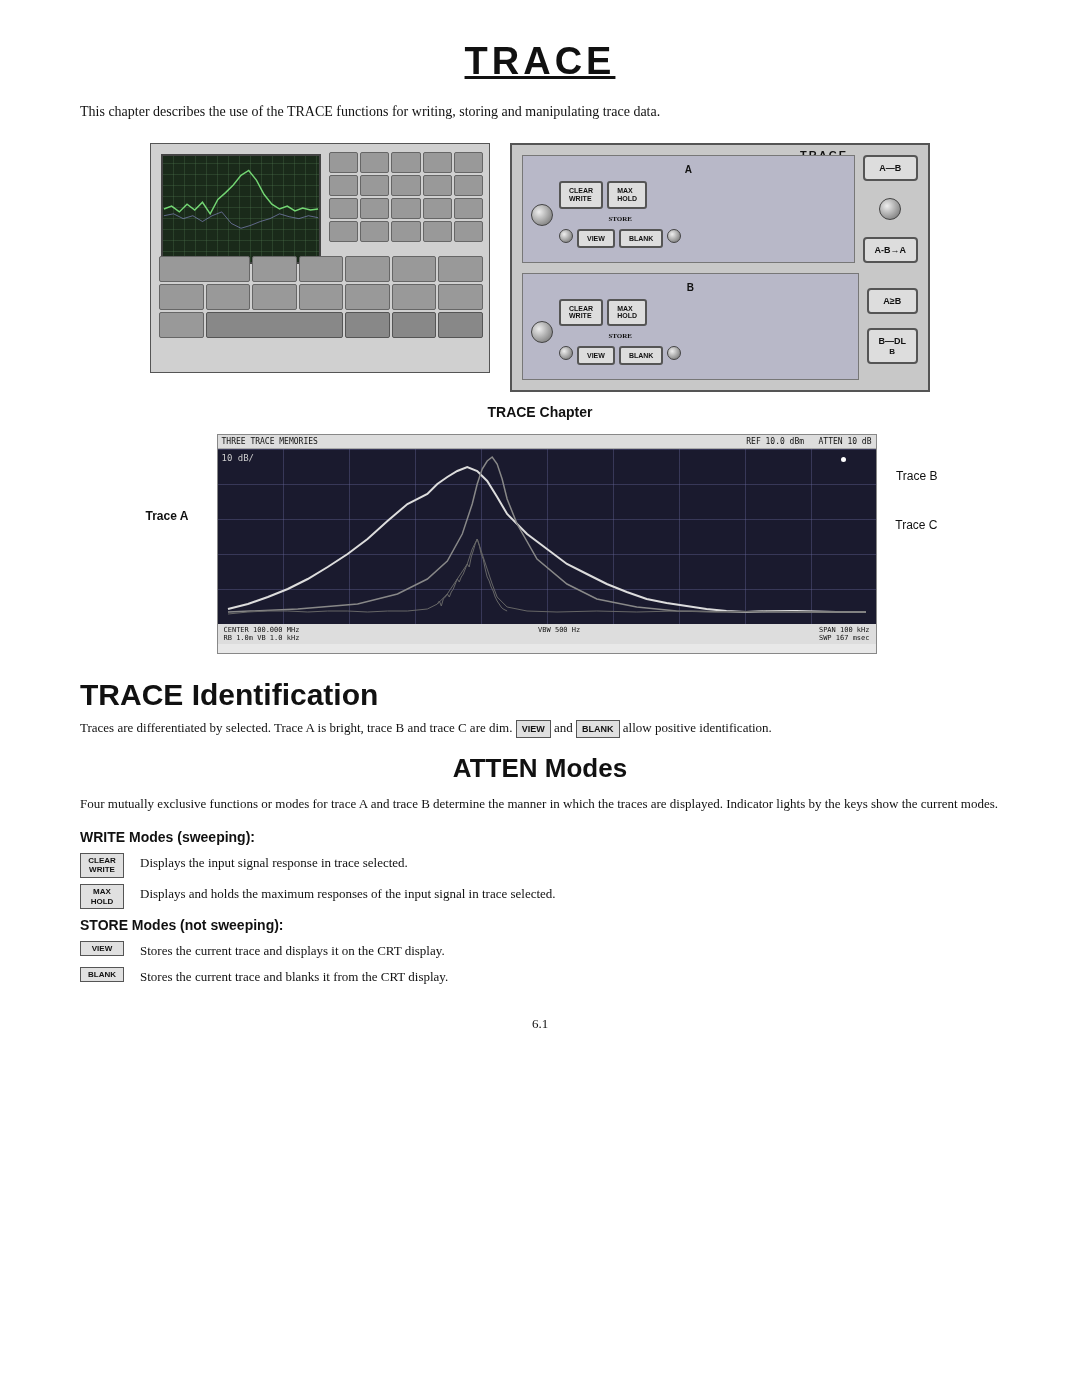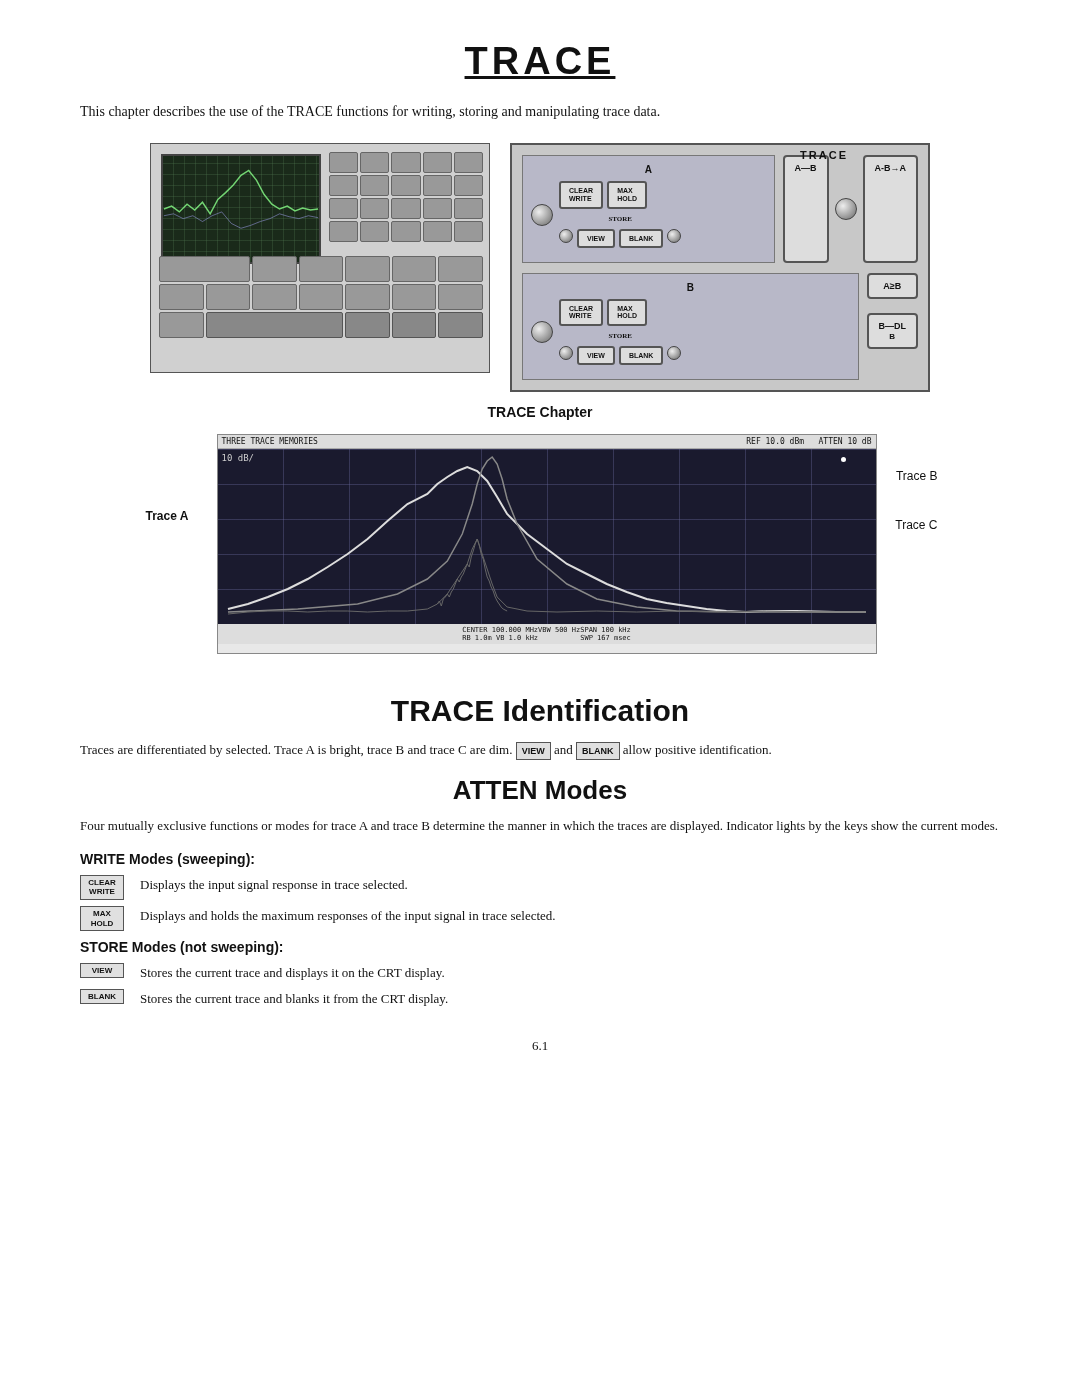--- a/index.html
+++ b/index.html
@@ -180,21 +180,21 @@
           transparent,
           transparent 65px,
           rgba(100,100,150,0.4) 65px,
           rgba(100,100,150,0.4) 66px
         );
     }
     .spectrum-footer {
       font-size: 7px;
       font-family: monospace;
       display: flex;
-      justify-content: center;
+      justify-content: space-between;
       padding: 2px 6px;
       background: #ddd;
     }
     .trace-a-label {
       position: absolute;
       left: -72px;
       top: 60px;
       font-size: 12px;
       font-weight: bold;
       font-family: Arial, sans-serif;
@@ -209,30 +209,30 @@
     .trace-c-label {
       position: absolute;
       right: -62px;
       top: 69px;
       font-size: 12px;
       font-family: Arial, sans-serif;
     }
     .spectrum-wrapper {
       position: relative;
       width: 647px;
-      margin: 0 auto 40px auto;
+      margin: 0 auto 24px auto;
     }
 
     
     .section-heading {
-      text-align: center;
+      text-align: left;
       font-size: 30px;
       font-weight: bold;
       font-family: Arial, sans-serif;
-      margin-bottom: 12px;
+      margin-bottom: 6px;
     }
     .subsection-heading {
       text-align: center;
       font-size: 26px;
       font-weight: bold;
       font-family: Arial, sans-serif;
       margin-bottom: 10px;
     }
     .body-text {
       font-size: 13px;
@@ -377,21 +377,21 @@
                 <div class="panel-btn">
                     <div style="font-size:7px;">BLANK</div>
                   </div>
               </div>
               <div class="knob" style="width:14px;height:14px;"></div>
             </div>
           </div>
         </div>
       </div>
 
-      <div style="display:flex;flex-direction:row;gap:6px;justify-content:center;">
+      <div style="display:flex;flex-direction:column;gap:6px;justify-content:center;">
         <div class="special-btn">A—B</div>
         <div class="knob" style="margin:auto;"></div>
         <div class="special-btn">A-B→A</div>
       </div>
     </div>
 
     <div style="display:flex;gap:8px;">
       <div style="flex:1;background:#b8b8c8;border:1px solid #777;padding:8px;position:relative;">
         <div style="font-size:10px;font-weight:bold;font-family:Arial;text-align:center;margin-bottom:6px;">B</div>
         <div style="display:flex;gap:6px;align-items:center;margin-bottom:6px;">
@@ -415,21 +415,21 @@
                 <div class="panel-btn">
                     <div style="font-size:7px;">BLANK</div>
                   </div>
               </div>
               <div class="knob" style="width:14px;height:14px;"></div>
             </div>
           </div>
         </div>
       </div>
 
-      <div style="display:flex;flex-direction:column;gap:14px;">
+      <div style="display:flex;flex-direction:column;gap:14px;justify-content:center;">
         <div class="special-btn">A≥B</div>
         <div class="special-btn">B—DL<br><span style="font-size:8px;">B</span></div>
       </div>
     </div>
   </div>
 </div>
 
 <div class="trace-controls-label">TRACE Chapter</div>
 
 <div class="spectrum-wrapper">

